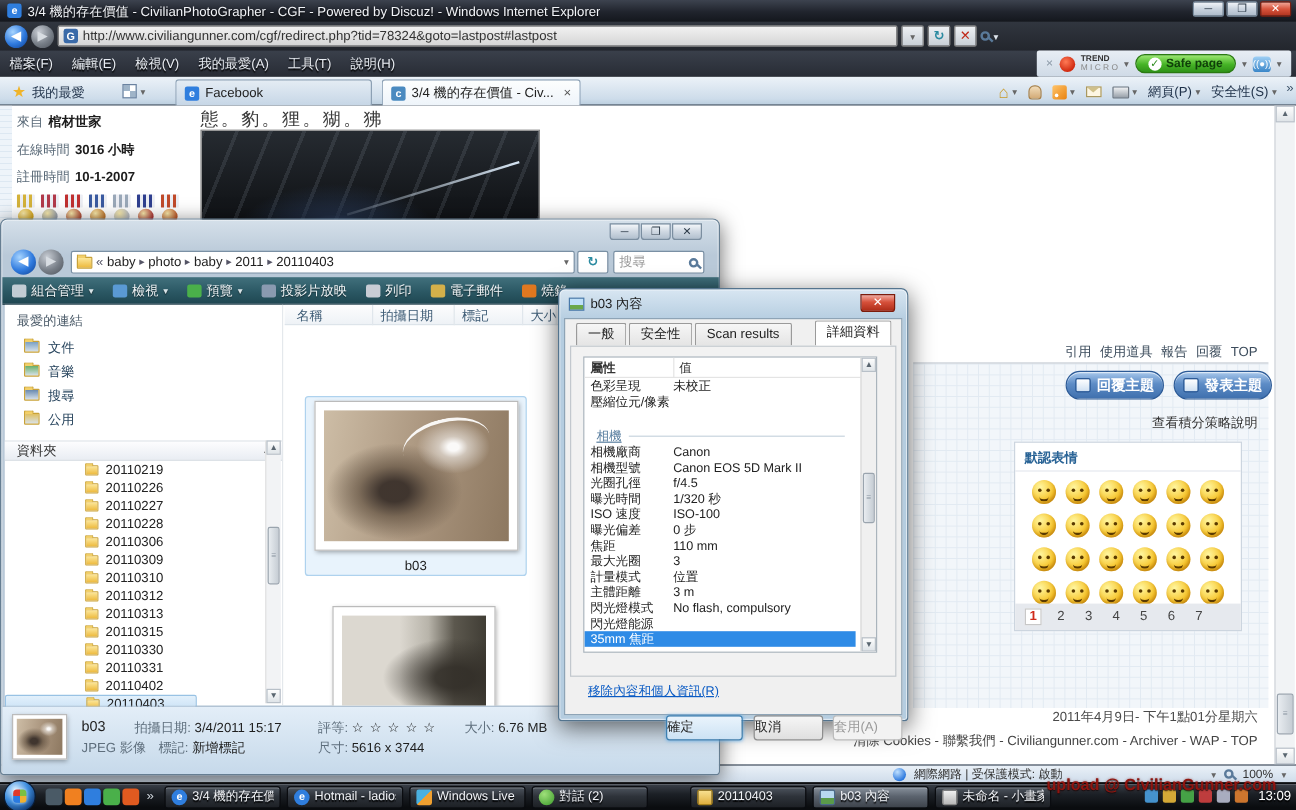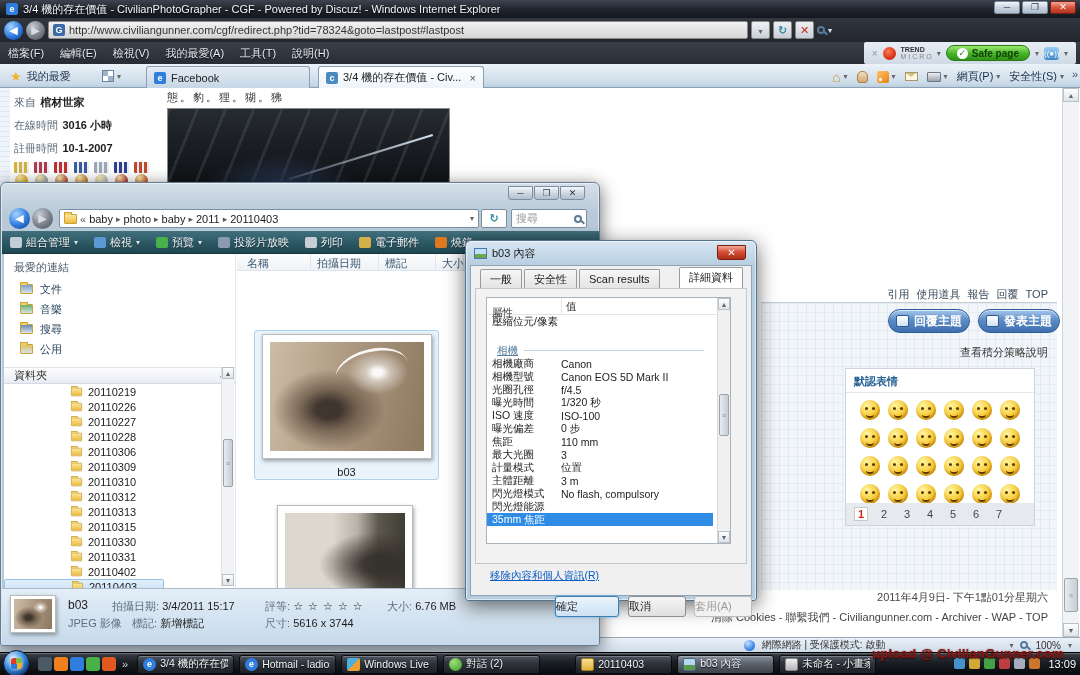--- a/index.html
+++ b/index.html
@@ -258,21 +258,21 @@
       <div><span class="authlbl">來自</span>
            <span class="authval">棺材世家</span></div>
       <div style="margin-top:5px;"><span class="authlbl">在線時間</span>
            <span class="authval">3016 小時</span></div>
       <div style="margin-top:5px;"><span class="authlbl">註冊時間</span>
            <span class="authval">10-1-2007</span></div>
       <div style="margin-top:6px;"><span class="medal"><span class="rib" style="background: repeating-linear-gradient(90deg, rgb(212, 178, 58) 0px, rgb(212, 178, 58) 3px, rgb(236, 238, 244) 3px, rgb(236, 238, 244) 5px);"></span><span class="dsc" style="background: radial-gradient(circle at 35% 30%, rgb(255, 240, 176), rgb(216, 168, 32) 65%);"></span></span><span class="medal"><span class="rib" style="background: repeating-linear-gradient(90deg, rgb(178, 58, 74) 0px, rgb(178, 58, 74) 3px, rgb(236, 238, 244) 3px, rgb(236, 238, 244) 5px);"></span><span class="dsc" style="background: radial-gradient(circle at 35% 30%, rgb(255, 240, 176), rgb(154, 162, 172) 65%);"></span></span><span class="medal"><span class="rib" style="background: repeating-linear-gradient(90deg, rgb(192, 48, 48) 0px, rgb(192, 48, 48) 3px, rgb(236, 238, 244) 3px, rgb(236, 238, 244) 5px);"></span><span class="dsc" style="background: radial-gradient(circle at 35% 30%, rgb(255, 240, 176), rgb(178, 80, 58) 65%);"></span></span><span class="medal"><span class="rib" style="background: repeating-linear-gradient(90deg, rgb(58, 90, 160) 0px, rgb(58, 90, 160) 3px, rgb(236, 238, 244) 3px, rgb(236, 238, 244) 5px);"></span><span class="dsc" style="background: radial-gradient(circle at 35% 30%, rgb(255, 240, 176), rgb(192, 120, 48) 65%);"></span></span><span class="medal"><span class="rib" style="background: repeating-linear-gradient(90deg, rgb(154, 168, 184) 0px, rgb(154, 168, 184) 3px, rgb(236, 238, 244) 3px, rgb(236, 238, 244) 5px);"></span><span class="dsc" style="background: radial-gradient(circle at 35% 30%, rgb(255, 240, 176), rgb(184, 188, 196) 65%);"></span></span><span class="medal"><span class="rib" style="background: repeating-linear-gradient(90deg, rgb(47, 63, 143) 0px, rgb(47, 63, 143) 3px, rgb(236, 238, 244) 3px, rgb(236, 238, 244) 5px);"></span><span class="dsc" style="background: radial-gradient(circle at 35% 30%, rgb(255, 240, 176), rgb(176, 58, 58) 65%);"></span></span><span class="medal"><span class="rib" style="background: repeating-linear-gradient(90deg, rgb(192, 74, 42) 0px, rgb(192, 74, 42) 3px, rgb(236, 238, 244) 3px, rgb(236, 238, 244) 5px);"></span><span class="dsc" style="background: radial-gradient(circle at 35% 30%, rgb(255, 240, 176), rgb(192, 90, 42) 65%);"></span></span></div>
       <div style="margin-top:2px;"><span class="bdg" style="background: rgb(35, 64, 142);"></span><span class="bdg" style="background: rgb(204, 34, 51);"></span><span class="bdg" style="background: rgb(224, 176, 32);"></span><span class="bdg" style="background: rgb(204, 34, 34);"></span></div>
     </div>
 
-    <div class="abs" style="left:167px;top:2px;font-size:11px;color:#3c3c3c;letter-spacing:2px;">態。豹。狸。猢。狒</div>
+    <div class="abs" style="left:167px;top:2px;font-size:15px;color:#3c3c3c;letter-spacing:2px;">態。豹。狸。猢。狒</div>
     <div class="abs fphoto" style="left:167px;top:20px;width:283px;height:92px;">
       <div class="barrel"></div>
     </div>
 
     <div class="abs" style="left:700px;top:196px;width:348px;text-align:right;"><span class="postlink">引用</span><span class="postlink">使用道具</span><span class="postlink">報告</span><span class="postlink">回覆</span><span class="postlink">TOP</span></div>
     <div class="abs gridpanel" style="left:761px;top:214px;width:296px;height:288px;"></div>
 
     <div class="bluebtn" style="left:888px;top:221px;width:82px;">
       <span class="bbico"></span>
       <span>回覆主題</span>
@@ -552,25 +552,29 @@
     <div class="dlgclient">
       <div>
           <span class="dtab" style="left: 9px;">一般</span>
           <span class="dtab" style="left: 53px;">安全性</span>
           <span class="dtab" style="left: 108px;">Scan results</span>
           <span class="dtab active" style="left: 208px;">詳細資料</span>
         </div>
       <div class="dpage">
         <div class="dlist">
           <div class="dlisthdr">
-            <span style="position:absolute;left:5px;top:8px;">屬性</span>
+            <span style="position:absolute;left:5px;top:2px;font-weight:bold;">屬性</span>
             <span style="position:absolute;left:74px;top:0;width:1px;height:17px;background:#e4e4e4;"></span>
             <span style="position:absolute;left:79px;top:2px;">值</span>
           </div>
           <div>
+              <div class="drow">
+                <span class="dlabel">色彩呈現</span>
+                <span class="dvalue">未校正</span>
+              </div>
               <div class="drow">
                 <span class="dlabel">壓縮位元/像素</span>
                 <span class="dvalue"></span>
               </div>
               <div class="drow dsec">
                 <span class="dlabel">相機</span>
                 <span class="dsecline"></span>
               </div>
               <div class="drow">
                 <span class="dlabel">相機廠商</span>

